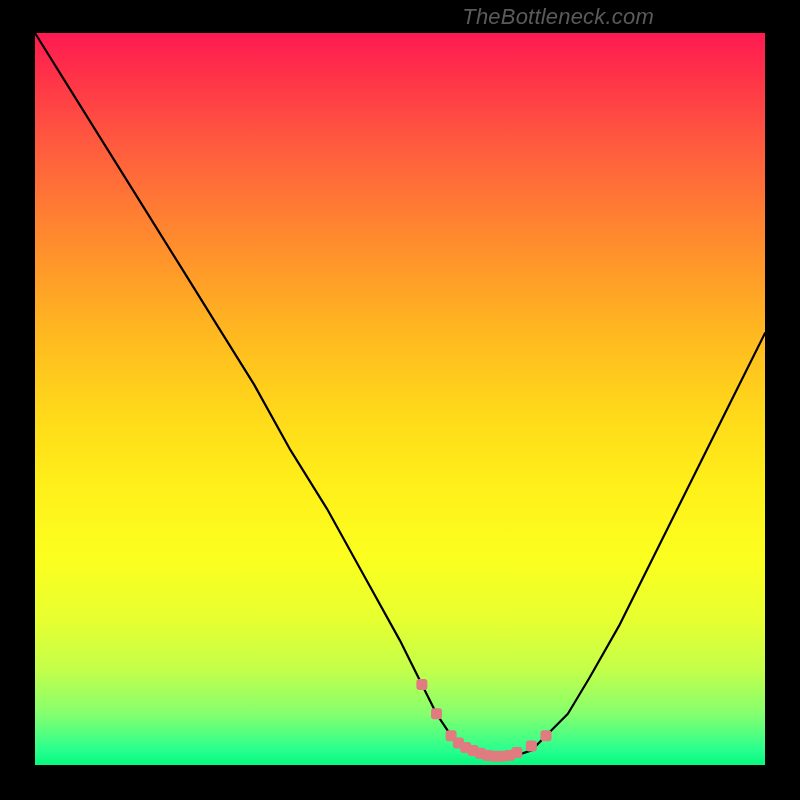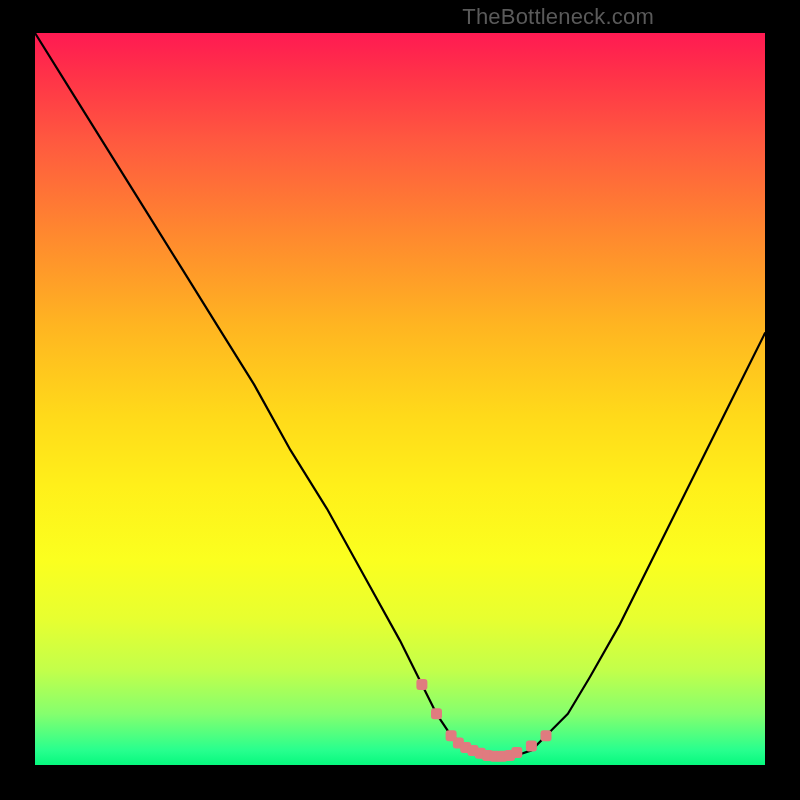--- a/index.html
+++ b/index.html
@@ -2,20 +2,21 @@
 <html><head>
 <meta charset="utf-8">
 <style>
   * { margin: 0; padding: 0; box-sizing: border-box; }
   html, body { width: 800px; height: 800px; overflow: hidden; background: #000; }
   .container {
     position: relative;
     width: 664px;
     height: 800px;
     background: #000;
+    font-style: italic;
   }
   .watermark {
     position: absolute;
     top: 4px;
     right: 10px;
     font-family: Arial, Helvetica, sans-serif;
     font-size: 22px;
     color: #5a5a5a;
     font-weight: 400;
     letter-spacing: 0.2px;

